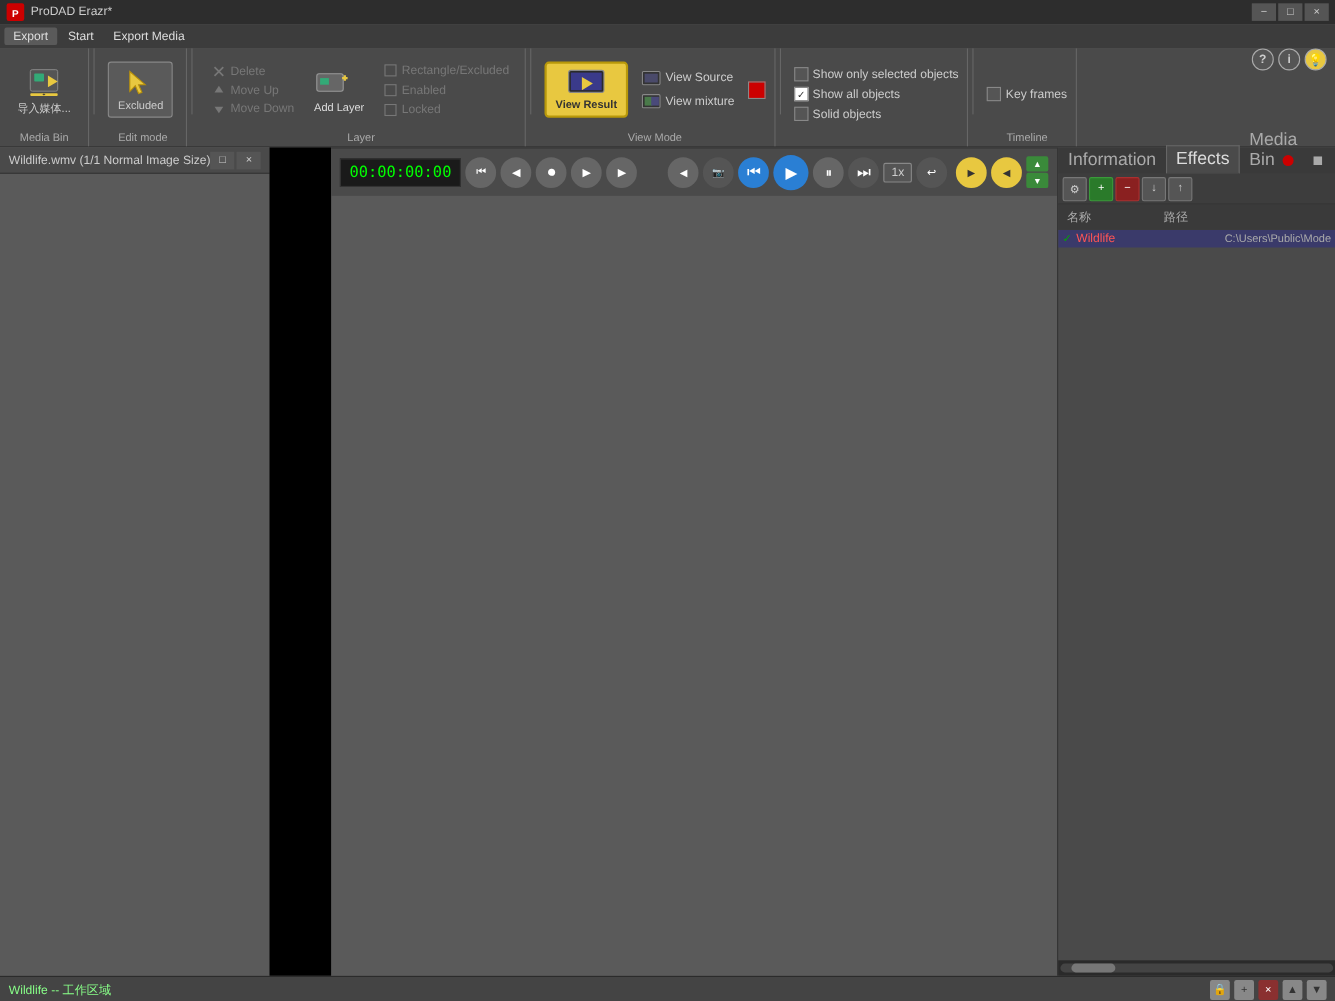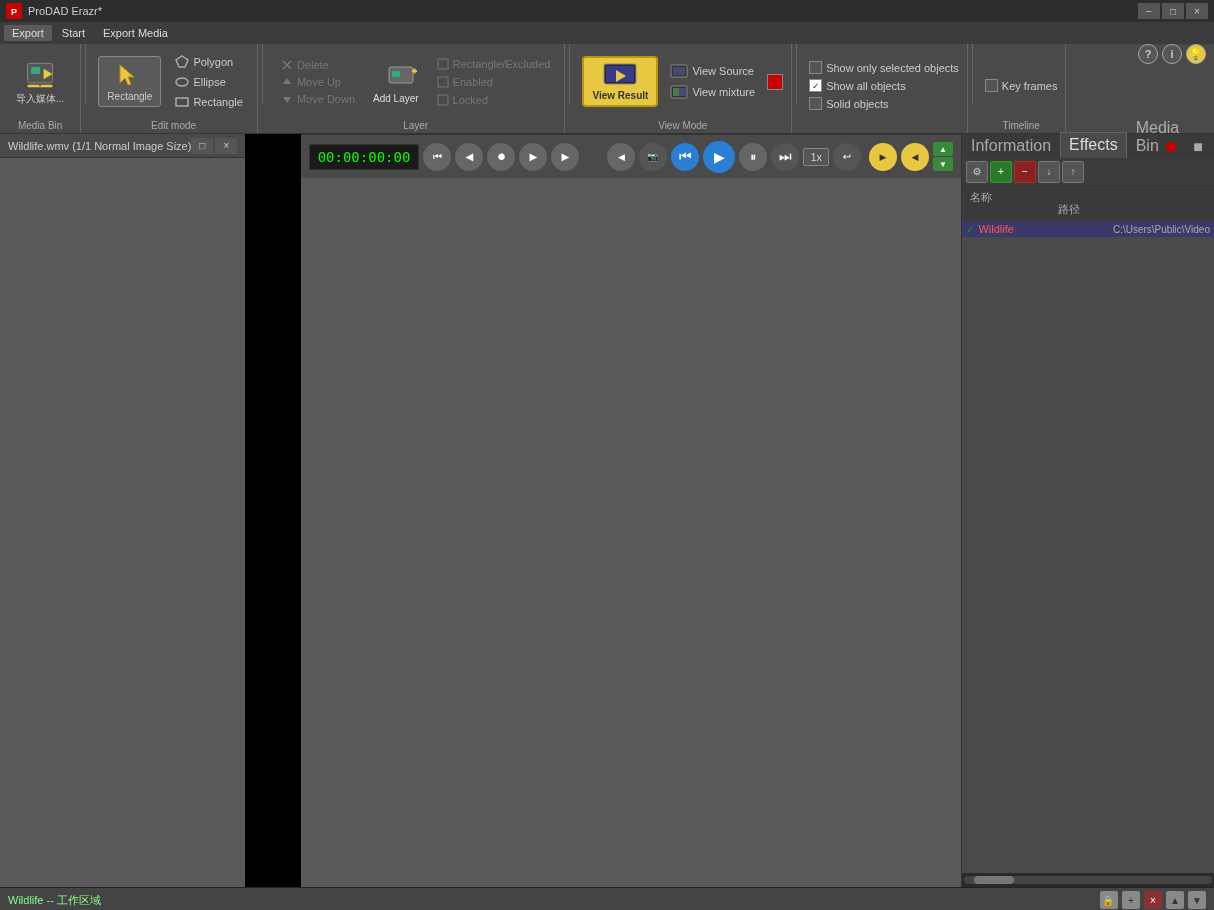--- a/index.html
+++ b/index.html
@@ -14,21 +14,21 @@
 
     
     #menubar { height: 22px; background: #3c3c3c; display: flex; align-items: center; padding: 0 4px; gap: 2px; }
     .menu-item { padding: 2px 8px; color: #ddd; cursor: pointer; font-size: 11px; border-radius: 2px; }
     .menu-item:hover, .menu-item.active { background: #5a5a5a; }
 
     
     #ribbon { height: 90px; background: #4a4a4a; border-bottom: 1px solid #333; display: flex; align-items: stretch; }
     .ribbon-section { display: flex; flex-direction: column; align-items: center; justify-content: center; padding: 4px 8px; border-right: 1px solid #666; position: relative; }
     .ribbon-section-label { font-size: 10px; color: #aaa; margin-top: 2px; position: absolute; bottom: 2px; left: 0; right: 0; text-align: center; }
-    .ribbon-btn { display: flex; flex-direction: column; align-items: flex-end; gap: 2px; padding: 4px 6px; cursor: pointer; border-radius: 3px; color: #ddd; font-size: 10px; min-width: 40px; }
+    .ribbon-btn { display: flex; flex-direction: column; align-items: flex-start; gap: 2px; padding: 4px 6px; cursor: pointer; border-radius: 3px; color: #ddd; font-size: 10px; min-width: 40px; }
     .ribbon-btn-icon { width: 32px; height: 32px; display: flex; align-items: center; justify-content: center; }
     .ribbon-small-btn { display: flex; align-items: center; gap: 4px; padding: 2px 6px; cursor: pointer; color: #ccc; font-size: 11px; border-radius: 2px; }
     .ribbon-small-btn.disabled { color: #777; cursor: default; }
 
     
     .import-btn { display: flex; flex-direction: column; align-items: center; gap: 2px; padding: 4px 8px; cursor: pointer; color: #ddd; font-size: 10px; }
 
     
     .selector-btn { display: flex; flex-direction: column; align-items: center; gap: 2px; padding: 4px 8px; cursor: pointer; color: #ddd; font-size: 10px; min-width: 50px; border: 1px solid #888; border-radius: 3px; background: #5a5a5a; }
 
@@ -139,44 +139,24 @@
 
   <div class="sep"></div>
 
   <div class="ribbon-section" style="padding-bottom:18px; flex-direction:row; gap:4px; align-items:center;">
 
     <div style="display:flex;flex-direction:column;align-items:center;gap:2px;margin-right:4px;">
       <div class="selector-btn">
         <svg width="28" height="28" viewBox="0 0 28 28">
           <polygon points="4,4 4,22 9,17 12,24 15,23 12,16 18,16" fill="#e8c840" stroke="#b8900a" stroke-width="1"></polygon>
         </svg>
-        <span style="font-size:10px;color:#ccc;">Rectangle</span>
-      </div>
-    </div>
-
-    <div style="display:flex;flex-direction:column;gap:2px;">
-      <div class="ribbon-small-btn">
-        <svg width="14" height="14" viewBox="0 0 14 14">
-            <polygon points="7,1 13,5 10,12 4,12 1,5" fill="none" stroke="#aaa" stroke-width="1.5"></polygon>
-          </svg>
-        <span>Polygon</span>
-      </div>
-      <div class="ribbon-small-btn">
-        <svg width="14" height="14" viewBox="0 0 14 14">
-            <ellipse cx="7" cy="7" rx="6" ry="4" fill="none" stroke="#aaa" stroke-width="1.5"></ellipse>
-          </svg>
-        <span>Ellipse</span>
-      </div>
-      <div class="ribbon-small-btn">
-        <svg width="14" height="14" viewBox="0 0 14 14">
-            <rect x="1" y="3" width="12" height="8" fill="none" stroke="#aaa" stroke-width="1.5"></rect>
-          </svg>
-        <span>Rectangle</span>
-      </div>
-    </div>
+        <span style="font-size:10px;color:#ccc;">Excluded</span>
+      </div>
+    </div>
+
     <span class="ribbon-section-label">Edit mode</span>
   </div>
 
   <div class="sep"></div>
 
   <div class="ribbon-section" style="padding-bottom:18px; flex-direction:row; gap:6px; align-items:center;">
     <div style="display:flex;flex-direction:column;gap:1px;">
       <div class="ribbon-small-btn disabled">
         <svg width="12" height="12" viewBox="0 0 12 12">
             <line x1="2" y1="2" x2="10" y2="10" stroke="#777" stroke-width="1.5"></line>
@@ -377,28 +357,28 @@
     <div id="right-toolbar">
       <button class="right-tb-btn">⚙</button>
       <button class="right-tb-btn green">+</button>
       <button class="right-tb-btn red">−</button>
       <button class="right-tb-btn">↓</button>
       <button class="right-tb-btn">↑</button>
     </div>
 
     <div id="media-bin-header">
       <span class="media-col-header" style="flex:0 0 80px;">名称</span>
-      <span class="media-col-header" style="flex:1;margin-top:12px;">路径</span>
+      <span class="media-col-header" style="flex:1;">路径</span>
     </div>
 
     <div id="media-list">
       <div class="media-item" style="background:#3a3a6a;">
         <span class="media-item-check">✓</span>
         <span class="media-item-name">Wildlife</span>
-        <span class="media-item-path">C:\Users\Public\Video</span>
+        <span class="media-item-path">C:\Users\Public\Mode</span>
       </div>
     </div>
 
     <div id="right-hscroll">
       <div class="scroll-track">
         <div class="scroll-thumb"></div>
       </div>
     </div>
   </div>
 </div>

